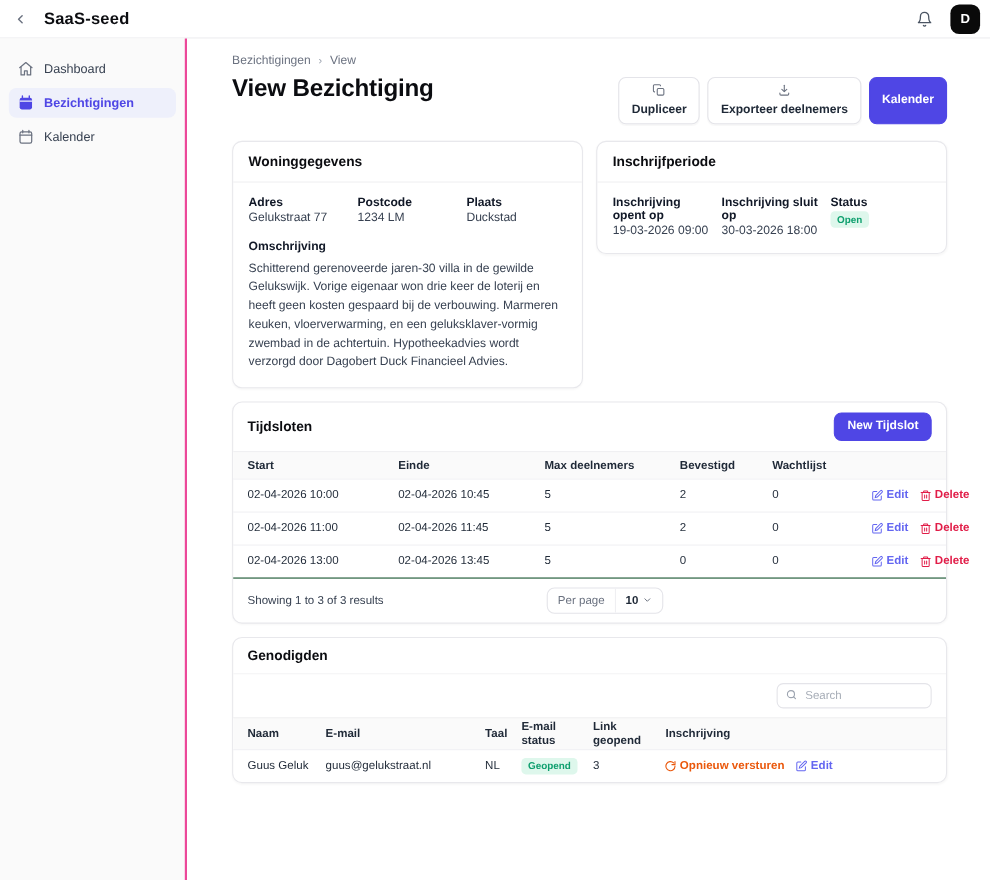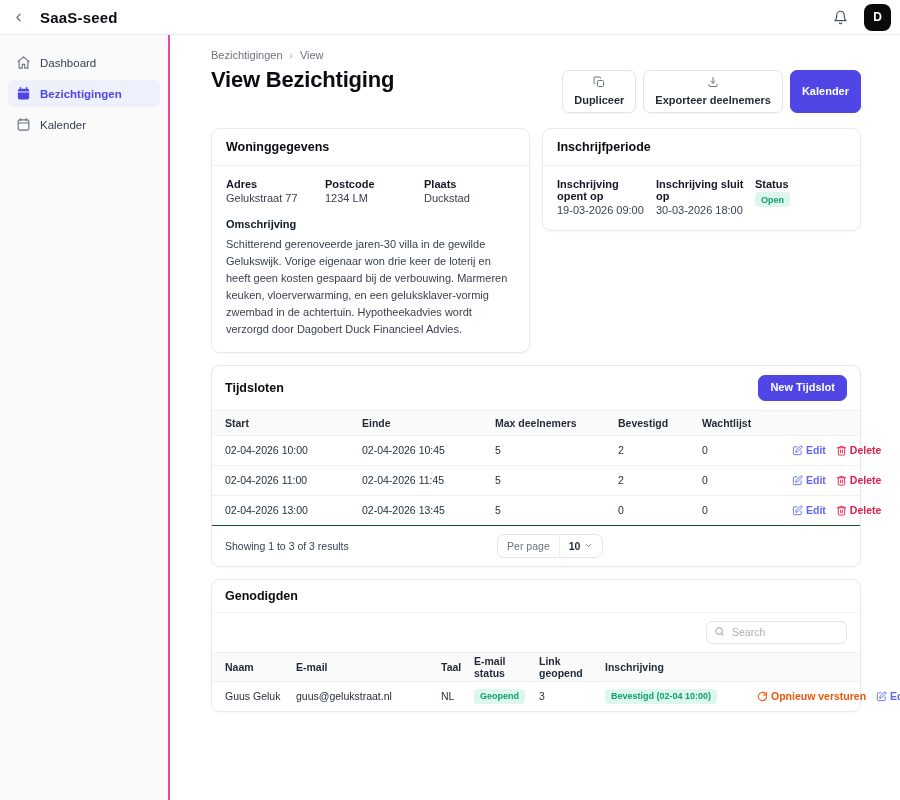--- a/index.html
+++ b/index.html
@@ -377,21 +377,20 @@
           <div class="td"></div>
         </div>
 
         <div id="gen-rows">
       <div class="tr gen-grid">
         <div class="td">Guus Geluk</div>
         <div class="td">guus@gelukstraat.nl</div>
         <div class="td">NL</div>
         <div class="td"><span class="badge">Geopend</span></div>
         <div class="td">3</div>
-        <div class="td"><span class="badge">Bevestigd (02-04 10:00)</span></div>
         <div class="td row-actions">
           <button class="link-act act-resend">
                   <span class="aicn">
                     <svg viewBox="0 0 24 24" fill="none" stroke="currentColor" stroke-width="2.2" stroke-linecap="round" stroke-linejoin="round">
                       <path d="M21 12a9 9 0 1 1-2.64-6.36"></path>
                       <polyline points="21 3 21 9 15 9"></polyline>
                     </svg>
                   </span>
                   <span>Opnieuw versturen</span>
                 </button>

